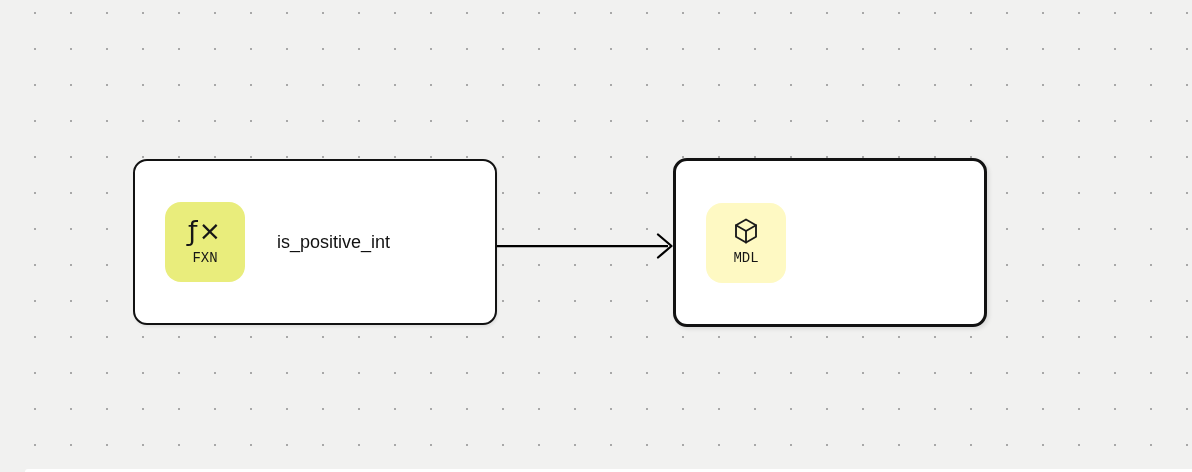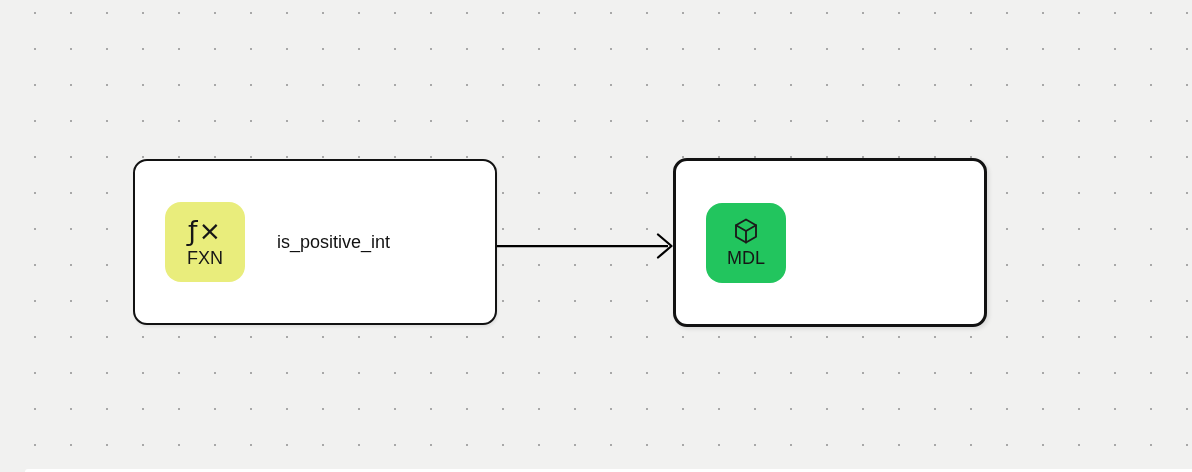--- a/index.html
+++ b/index.html
@@ -73,22 +73,22 @@
     line-height: 30px;
     font-family: "DejaVu Sans", "Liberation Sans", sans-serif;
     letter-spacing: 1px;
   }
   .badge-icon-svg {
     width: 30px;
     height: 30px;
     display: block;
   }
   .badge-label {
-    font-family: Liberation Sans, sans-serif;
-    font-size: 18px;
+    font-family: Liberation Mono, monospace;
+    font-size: 14px;
     line-height: 22px;
     margin-top: 1px;
   }
   .node-label {
     margin-left: 32px;
     font-size: 18px;
     color: #111111;
     white-space: nowrap;
   }
   .bottom-panel-edge {
@@ -115,21 +115,21 @@
 
   <div class="node node-fxn">
     <div class="badge" style="background-color: rgb(233, 237, 124);">
       <div class="badge-icon-text">ƒ×</div>
       <div class="badge-label">FXN</div>
     </div>
     <div class="node-label">is_positive_int</div>
   </div>
 
   <div class="node node-mdl selected">
-    <div class="badge" style="background-color: #22c55e;">
+    <div class="badge" style="background-color: #fef9c3;">
       <span>
         <svg class="badge-icon-svg" viewBox="0 0 24 24" fill="none" stroke="#1b1b1b" stroke-width="1.5" stroke-linejoin="round" stroke-linecap="round">
           <path d="M12 2.8 L20 7.4 V16.6 L12 21.2 L4 16.6 V7.4 Z"></path>
           <path d="M4 7.4 L12 12 L20 7.4"></path>
           <path d="M12 12 V21.2"></path>
         </svg>
       </span>
       <div class="badge-label">MDL</div>
     </div>
   </div>

